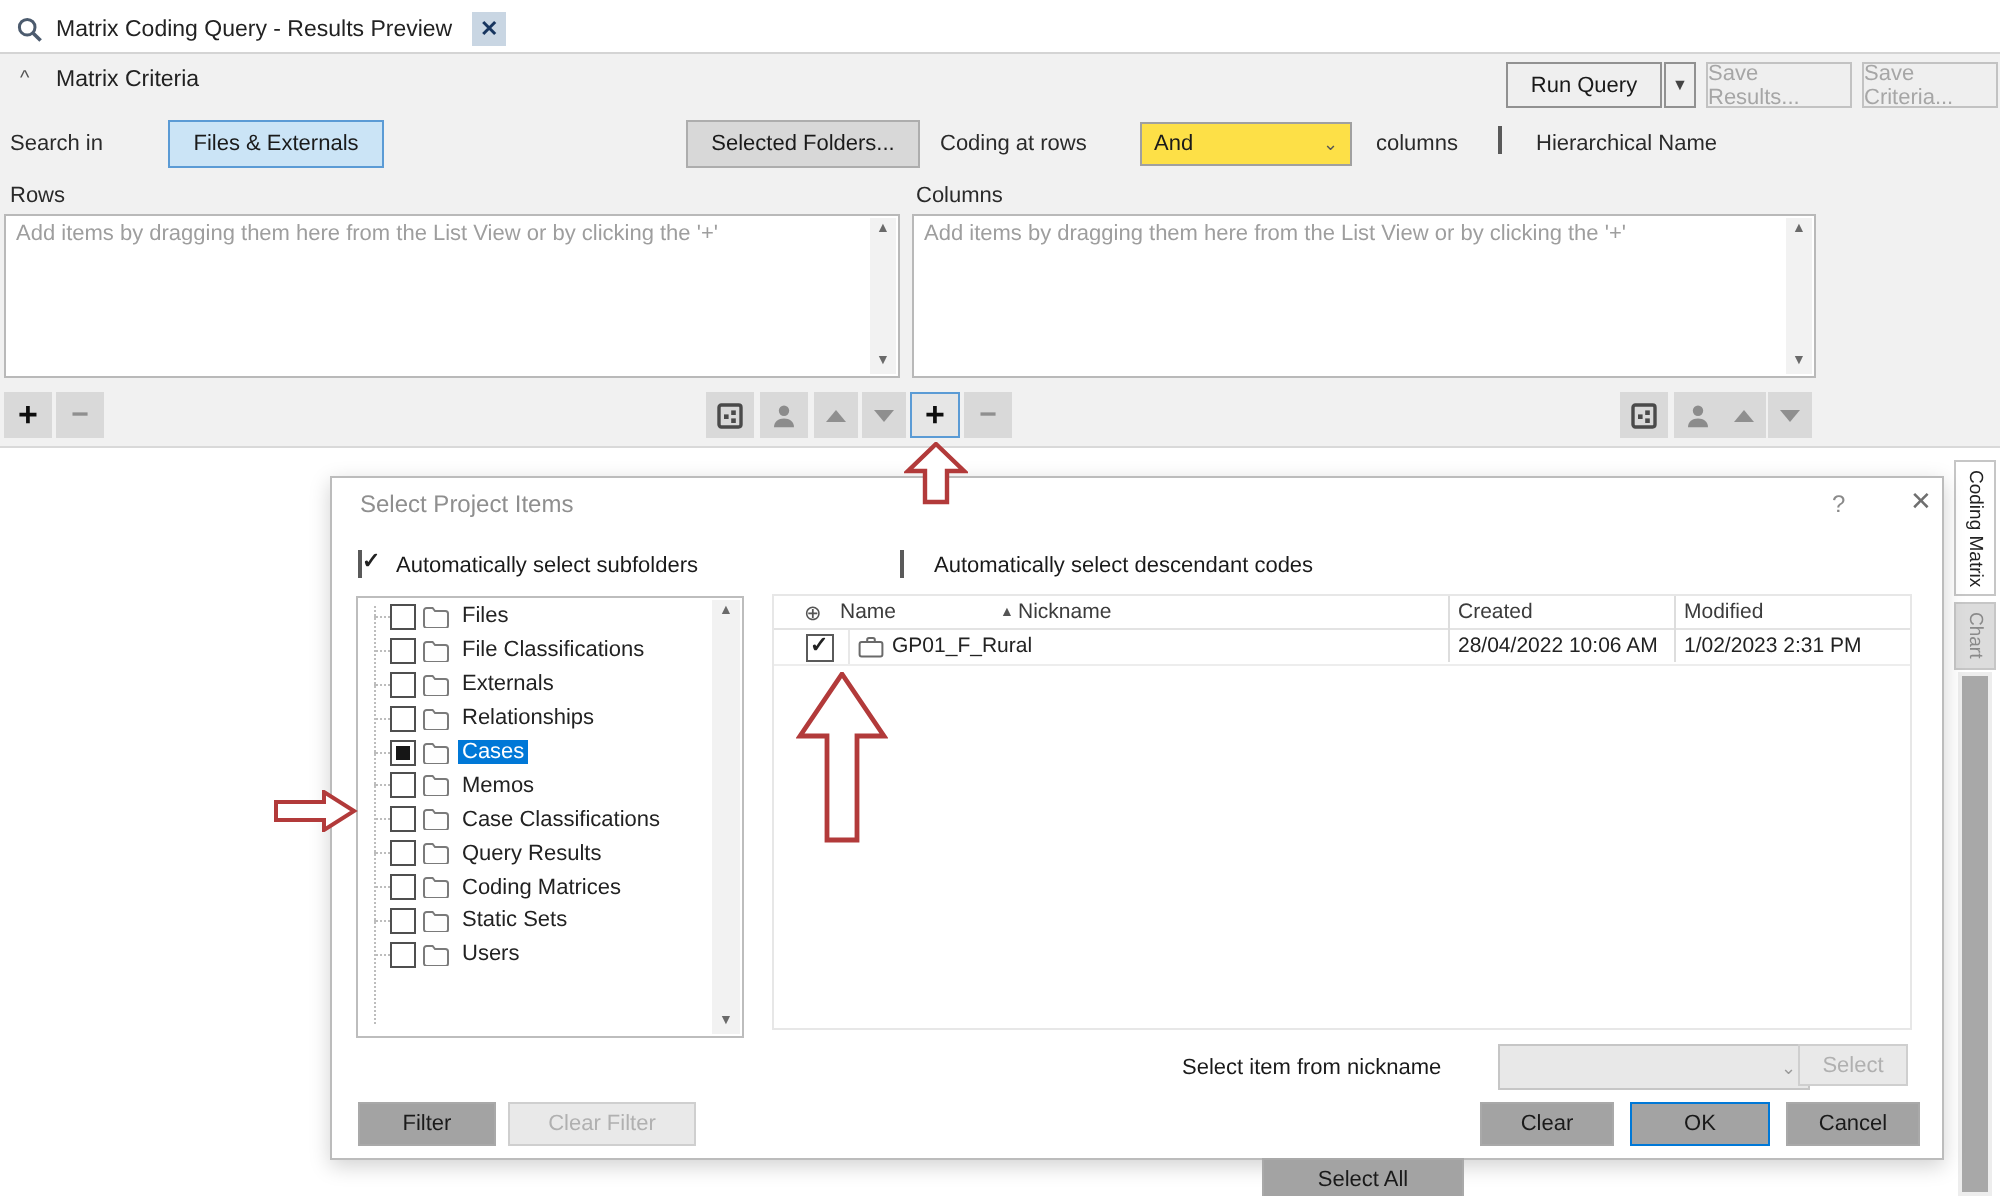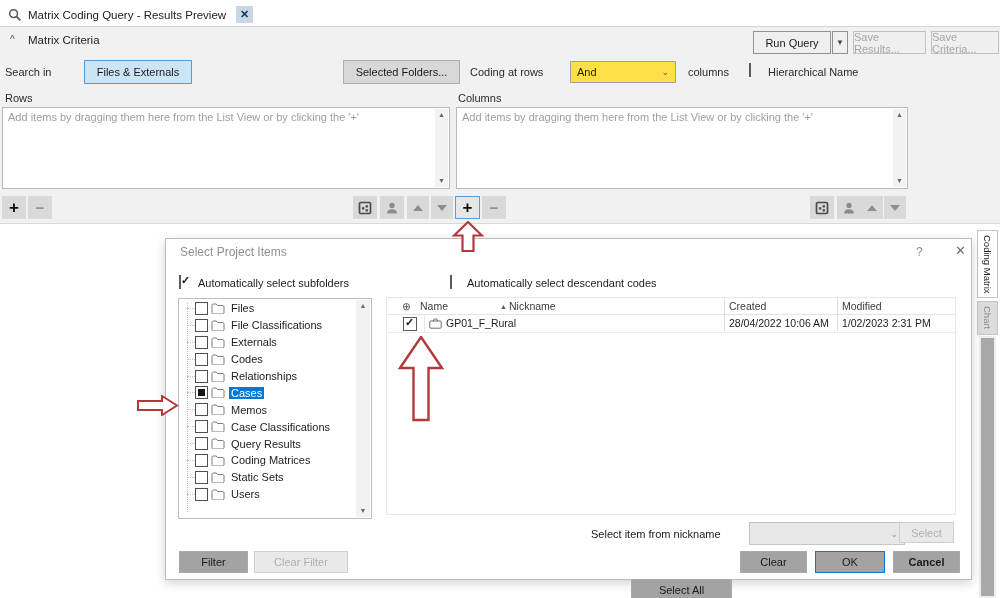--- a/index.html
+++ b/index.html
@@ -265,30 +265,20 @@
             <span class="twig"></span>
             <span class="tcb"></span>
             <span class="ticon">
               <svg width="14" height="11" viewBox="0 0 14 11">
                 <path d="M1 2.3C1 1.6 1.6 1 2.3 1h3l1.2 1.5h5.2c.7 0 1.3.6 1.3 1.3v5.9c0 .7-.6 1.3-1.3 1.3H2.3C1.6 11 1 10.4 1 9.7z" fill="#fefefe" stroke="#7a7a7a" stroke-width="1"></path>
               </svg>
             </span>
             <span class="tlabel">Externals</span>
           </div>
 
-          <div class="tree-row">
-            <span class="twig"></span>
-            <span class="tcb"></span>
-            <span class="ticon">
-              <svg width="14" height="11" viewBox="0 0 14 11">
-                <path d="M1 2.3C1 1.6 1.6 1 2.3 1h3l1.2 1.5h5.2c.7 0 1.3.6 1.3 1.3v5.9c0 .7-.6 1.3-1.3 1.3H2.3C1.6 11 1 10.4 1 9.7z" fill="#fefefe" stroke="#7a7a7a" stroke-width="1"></path>
-              </svg>
-            </span>
-            <span class="tlabel">Codes</span>
-          </div>
 
 
           <div class="tree-row">
             <span class="twig"></span>
             <span class="tcb"></span>
             <span class="ticon">
               <svg width="14" height="11" viewBox="0 0 14 11">
                 <path d="M1 2.3C1 1.6 1.6 1 2.3 1h3l1.2 1.5h5.2c.7 0 1.3.6 1.3 1.3v5.9c0 .7-.6 1.3-1.3 1.3H2.3C1.6 11 1 10.4 1 9.7z" fill="#fefefe" stroke="#7a7a7a" stroke-width="1"></path>
               </svg>
             </span>
@@ -418,21 +408,21 @@
       <span class="caret">⌄</span>
     </div>
     <div class="dbtn disabled" style="left:733px;top:283px;width:55px;height:21px;">Select</div>
 
     
     <div class="dbtn" style="left:13px;top:312px;width:69px;">Filter</div>
     <div class="dbtn disabled" style="left:88px;top:312px;width:94px;">Clear Filter</div>
     <div class="dbtn" style="left:465px;top:312px;width:101px;margin-top:28px;">Select All</div>
     <div class="dbtn" style="left:574px;top:312px;width:67px;">Clear</div>
     <div class="dbtn default" style="left:649px;top:312px;width:70px;">OK</div>
-    <div class="dbtn" style="left:727px;top:312px;width:67px;font-weight:bold;">Cancel</div>
+    <div class="dbtn" style="left:727px;top:312px;width:67px;">Cancel</div>
   </div>
 
   
   <svg class="arrow-svg" style="left:452px;top:221px;" width="32" height="32" viewBox="0 0 32 32">
     <polygon points="16,1 30,14.5 21.5,14.5 21.5,30 10.5,30 10.5,14.5 2,14.5" fill="#ffffff" stroke="#b23a3a" stroke-width="2.2"></polygon>
   </svg>
   <svg class="arrow-svg" style="left:398px;top:336px;" width="46" height="86" viewBox="0 0 46 86">
     <polygon points="23,1 44,32 30.5,32 30.5,84 15.5,84 15.5,32 2,32" fill="#ffffff" stroke="#b23a3a" stroke-width="2.4"></polygon>
   </svg>
   <svg class="arrow-svg" style="left:137px;top:395px;" width="42" height="21" viewBox="0 0 42 21">

